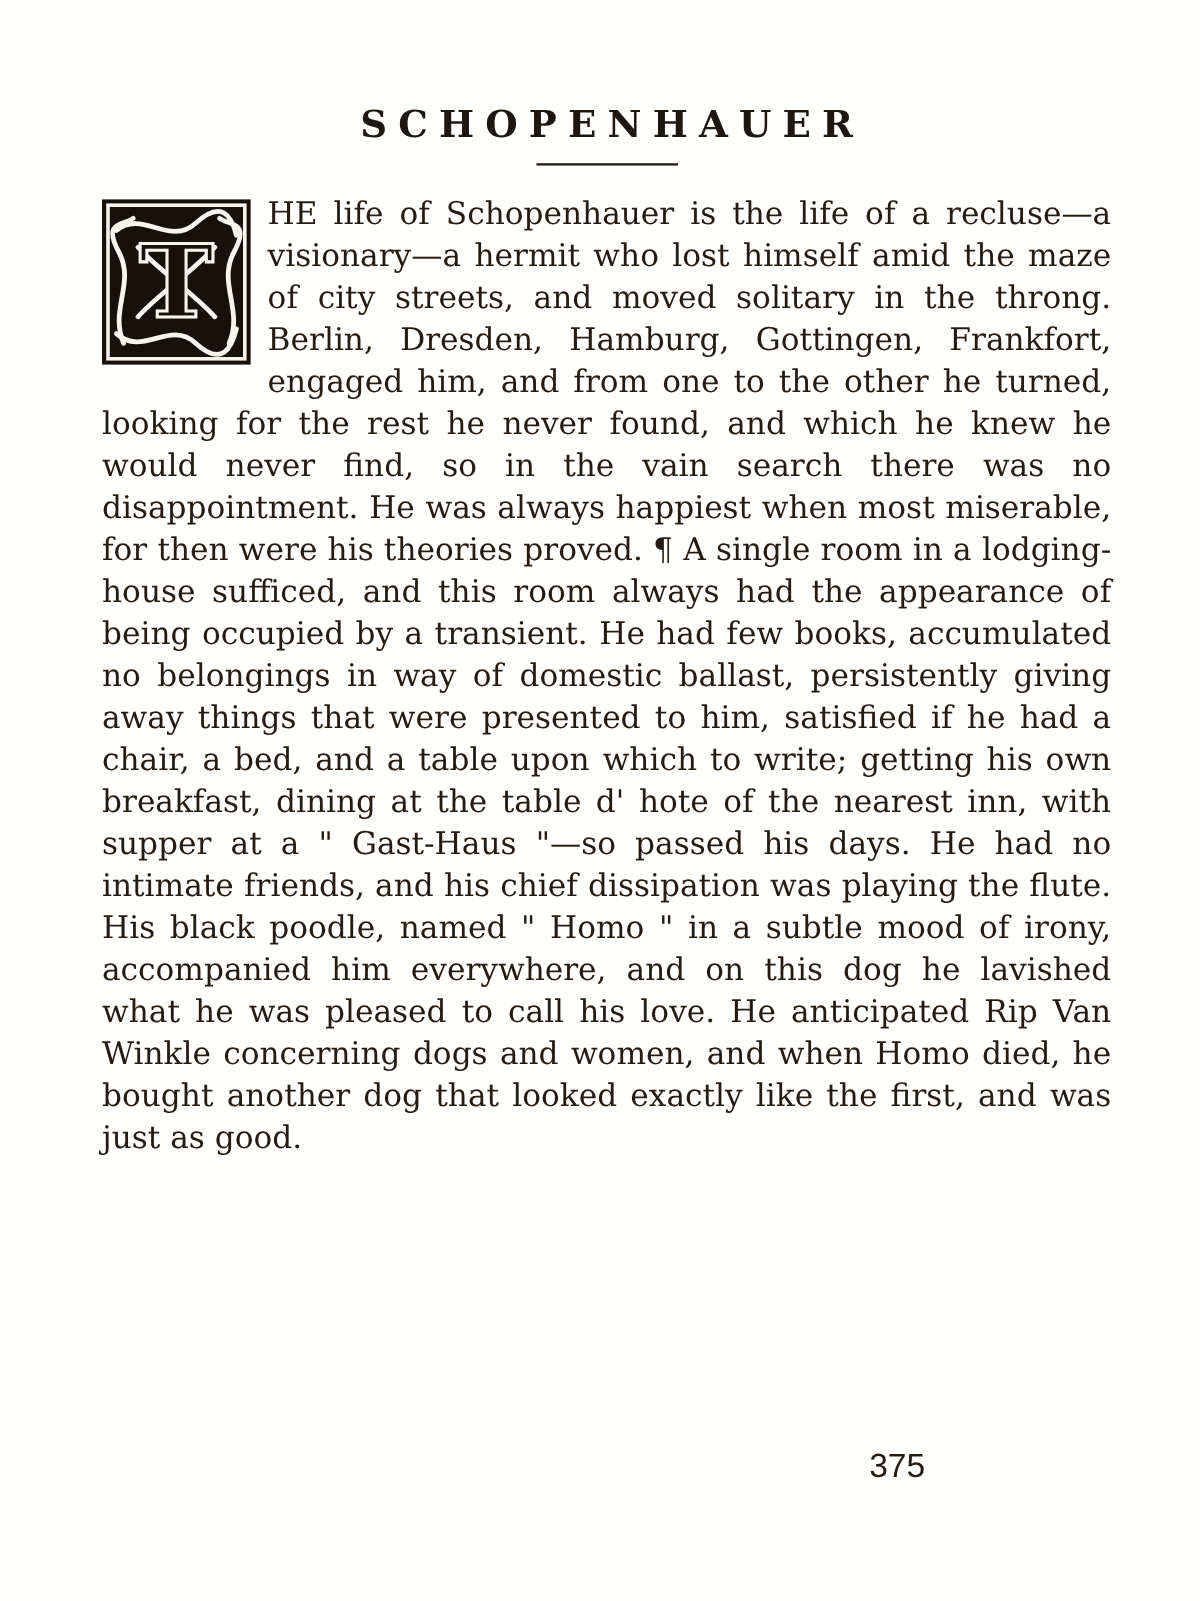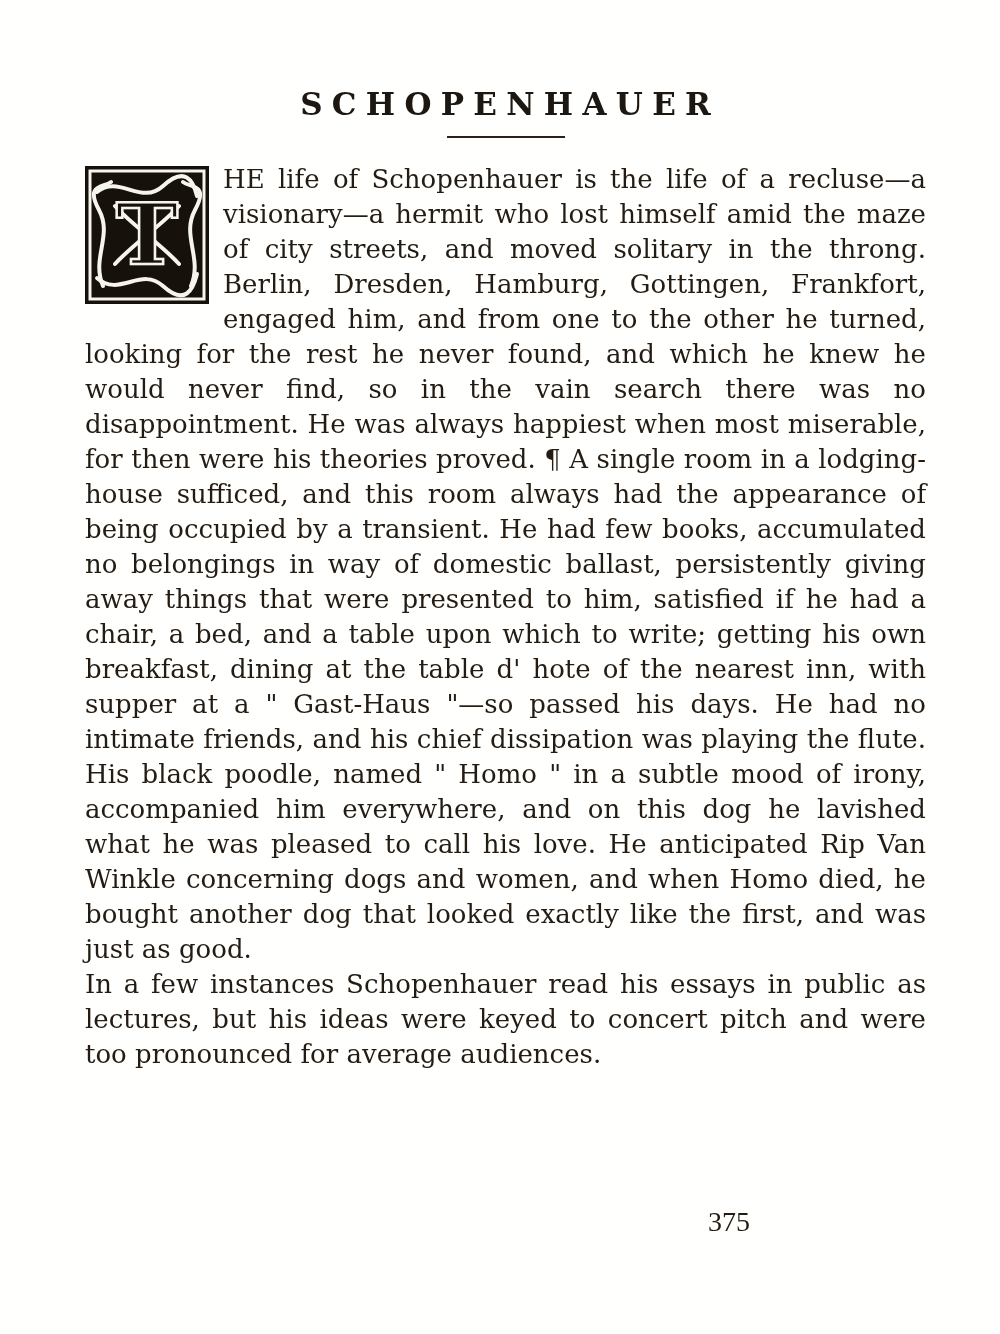--- a/index.html
+++ b/index.html
@@ -49,25 +49,25 @@
     width: 124px;
     height: 138px;
     margin: 4px 14px 2px 0;
     display: block;
   }
   .dropcap svg {
     display: block;
   }
   .page-number {
     position: absolute;
-    right: 250px;
+    right: 229px;
     bottom: 96px;
     font-size: 28px;
     color: #241c13;
-    font-family: Liberation Serif, serif;
+    font-family: Liberation Sans, sans-serif;
   }
 </style>
 </head>
 <body>
 
 <div class="book-page">
 
   <h1 class="chapter-title">SCHOPENHAUER</h1>
 
   <div class="title-rule"></div>
@@ -86,19 +86,18 @@
             <path d="M106 120 C 118 92, 96 70, 110 44 S 106 22, 98 16"></path>
             <path d="M30 98 C 48 78, 76 60, 94 40"></path>
             <path d="M30 40 C 48 60, 76 78, 94 98"></path>
           </g>
           <text x="62" y="98" text-anchor="middle" font-family="DejaVu Serif, serif" font-size="84" font-weight="bold" fill="#17110b" stroke="#f6f4ee" stroke-width="2.5">T</text>
         </svg>
       </span>
       <span>HE life of Schopenhauer is the life of a recluse—a visionary—a hermit who lost himself amid the maze of city streets, and moved solitary in the throng. Berlin, Dresden, Hamburg, Gottingen, Frankfort, engaged him, and from one to the other he turned, looking for the rest he never found, and which he knew he would never find, so in the vain search there was no disappointment. He was always happiest when most miserable, for then were his theories proved. ¶ A single room in a lodging-house sufficed, and this room always had the appearance of being occupied by a transient. He had few books, accumulated no belongings in way of domestic ballast, persistently giving away things that were presented to him, satisfied if he had a chair, a bed, and a table upon which to write; getting his own breakfast, dining at the table d' hote of the nearest inn, with supper at a " Gast-Haus "—so passed his days. He had no intimate friends, and his chief dissipation was playing the flute. His black poodle, named " Homo " in a subtle mood of irony, accompanied him everywhere, and on this dog he lavished what he was pleased to call his love. He anticipated Rip Van Winkle concerning dogs and women, and when Homo died, he bought another dog that looked exactly like the first, and was just as good.</span>
     </p>
 
-    <p class="para">In a few instances Schopenhauer read his essays in public as lectures, but his ideas were keyed to concert pitch and were too pronounced for average audiences.</p>
 
   </div>
 
   <div class="page-number">375</div>
 
 </div>
 
 </body></html>

